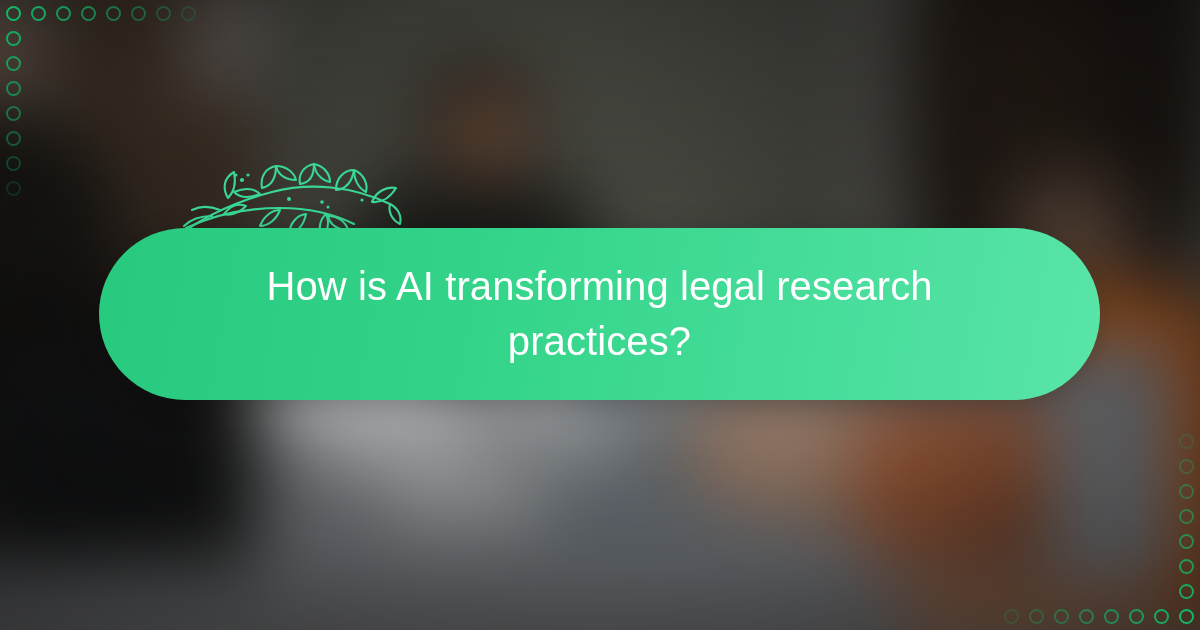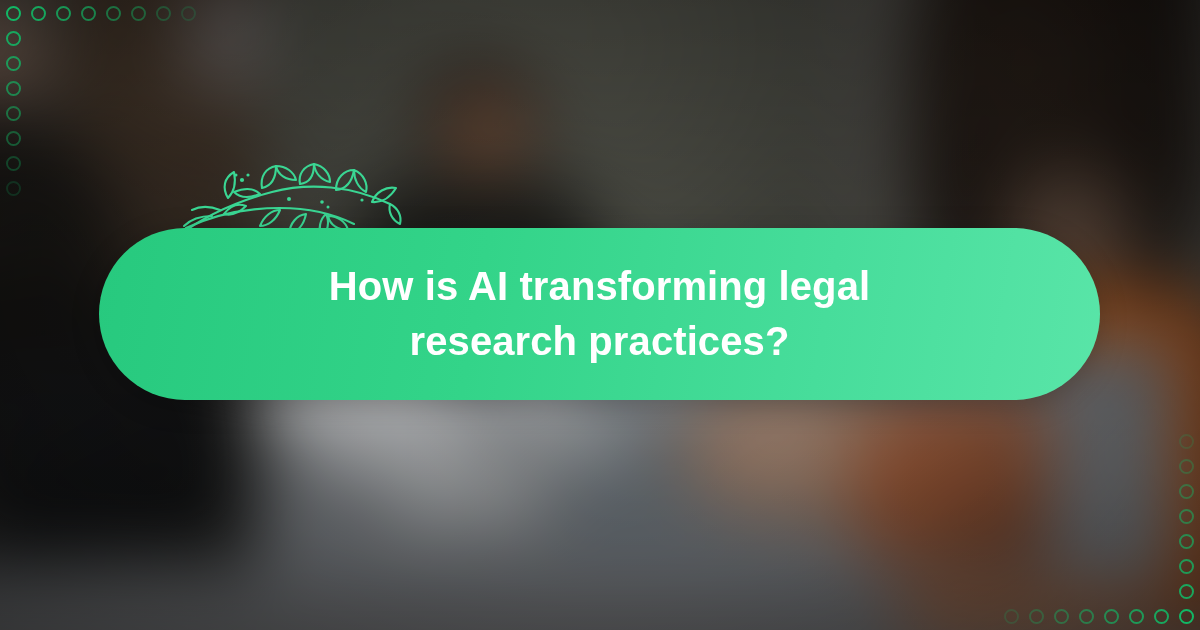--- a/index.html
+++ b/index.html
@@ -215,21 +215,21 @@
     background: linear-gradient(100deg, #27c97e 0%, #33d489 38%, #47dd9b 72%, #59e5a8 100%);
     display: flex;
     align-items: center;
     justify-content: center;
     box-shadow: 0 6px 28px rgba(0,0,0,.22);
   }
   .pill-text {
     color: #ffffff;
     font-size: 40px;
     line-height: 1.38;
-    font-weight: 700;
+    font-weight: 400;
     text-align: center;
     letter-spacing: .1px;
     max-width: 700px;
     padding: 0 40px;
   }
 </style>
 </head>
 <body>
 
 <div id="canvas">

